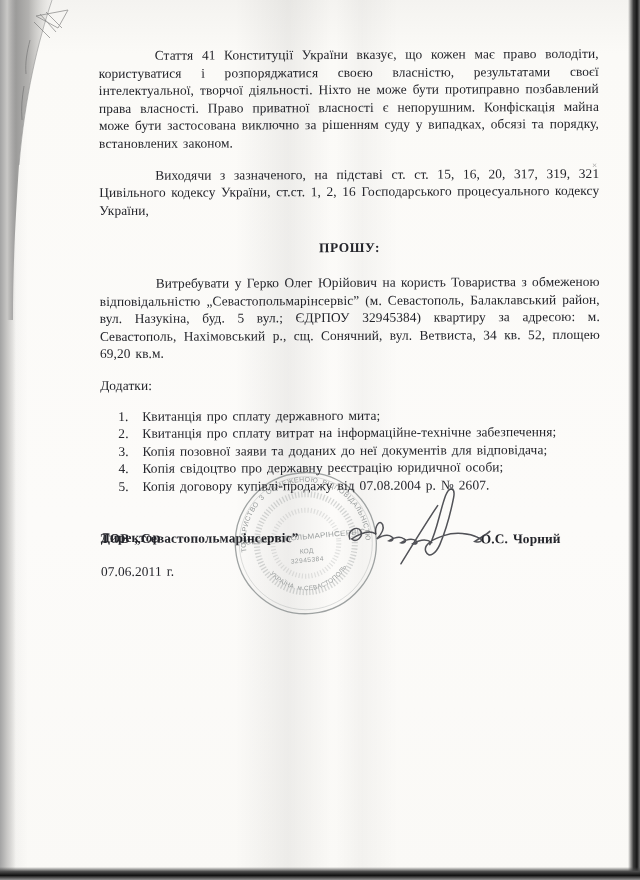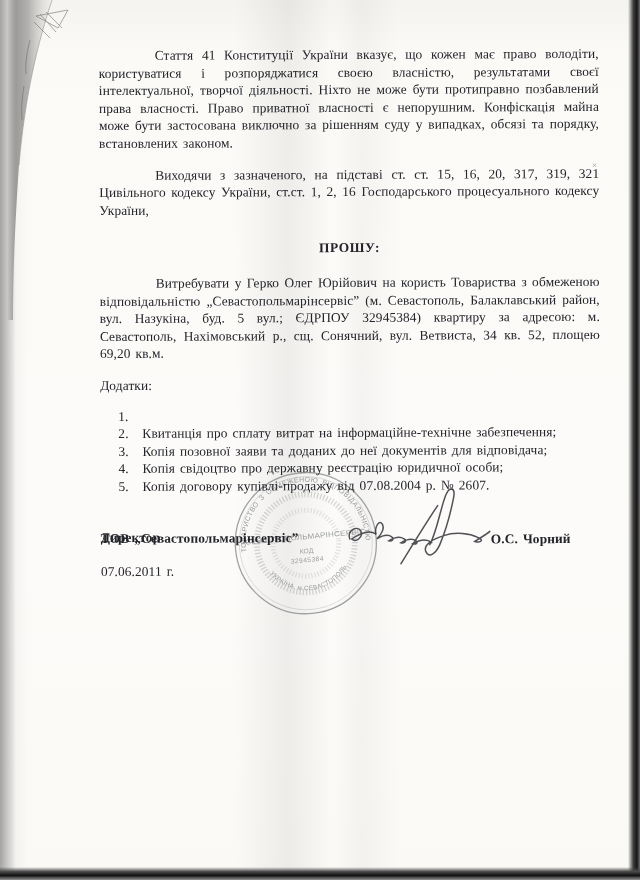--- a/index.html
+++ b/index.html
@@ -44,21 +44,21 @@
   }
   .attach-label { margin:2px 0 13px 0; text-align:left; }
   .attach-list { margin:0 0 0 18px; }
   .attach-row { display:flex; text-align:left; }
   .attach-num { width:24px; flex:none; }
 
   .sign-area { position:relative; height:170px; margin-top:6px; text-align:left; }
   .dir-line1 { position:absolute; left:0; top:28px; font-weight:bold; white-space:nowrap; }
   .dir-line2 { position:absolute; left:0; top:29px; font-weight:bold; white-space:nowrap; }
   .dir-date  { position:absolute; left:0; top:62px; white-space:nowrap; }
-  .signer-name { position:absolute; left:390px; top:31px; font-weight:bold; white-space:nowrap; }
+  .signer-name { position:absolute; left:380px; top:31px; font-weight:bold; white-space:nowrap; }
 
   .stamp-svg {
     position:absolute; left:130px; top:-32px; width:150px; height:150px;
     mix-blend-mode:multiply; opacity:.85; transform:rotate(-5deg); z-index:3;
     font-family:"Liberation Sans", sans-serif;
   }
   .sig-svg { position:absolute; left:242px; top:-18px; z-index:3; }
 
   .stray-mark { position:absolute; color:#9a9a9a; font-size:9px; z-index:2; }
 </style>
@@ -93,20 +93,21 @@
   <div class="text-block">
     <p class="para">Стаття 41 Конституції України вказує, що кожен має право володіти, користуватися і розпоряджатися своєю власністю, результатами своєї інтелектуальної, творчої діяльності. Ніхто не може бути протиправно позбавлений права власності. Право приватної власності є непорушним. Конфіскація майна може бути застосована виключно за рішенням суду у випадках, обсязі та порядку, встановлених законом.</p>
     <p class="para">Виходячи з зазначеного, на підставі ст. ст. 15, 16, 20, 317, 319, 321 Цивільного кодексу України, ст.ст. 1, 2, 16 Господарського процесуального кодексу України,</p>
     <p class="req-heading">ПРОШУ:</p>
     <p class="para">Витребувати у Герко Олег Юрійович на користь Товариства з обмеженою відповідальністю „Севастопольмарінсервіс”  (м. Севастополь, Балаклавський район, вул. Назукіна, буд. 5 вул.; ЄДРПОУ 32945384) квартиру за адресою: м. Севастополь, Нахімовський р., сщ. Сонячний, вул. Ветвиста, 34 кв. 52, площею 69,20 кв.м.</p>
     <p class="attach-label">Додатки:</p>
 
     <div class="attach-list">
       <div class="attach-row">
         <span class="attach-num">1.</span>
+        <span>Квитанція про сплату державного мита;</span>
       </div>
       <div class="attach-row">
         <span class="attach-num">2.</span>
         <span>Квитанція про сплату витрат на інформаційне-технічне забезпечення;</span>
       </div>
       <div class="attach-row">
         <span class="attach-num">3.</span>
         <span>Копія позовної заяви та доданих до неї документів для відповідача;</span>
       </div>
       <div class="attach-row">

